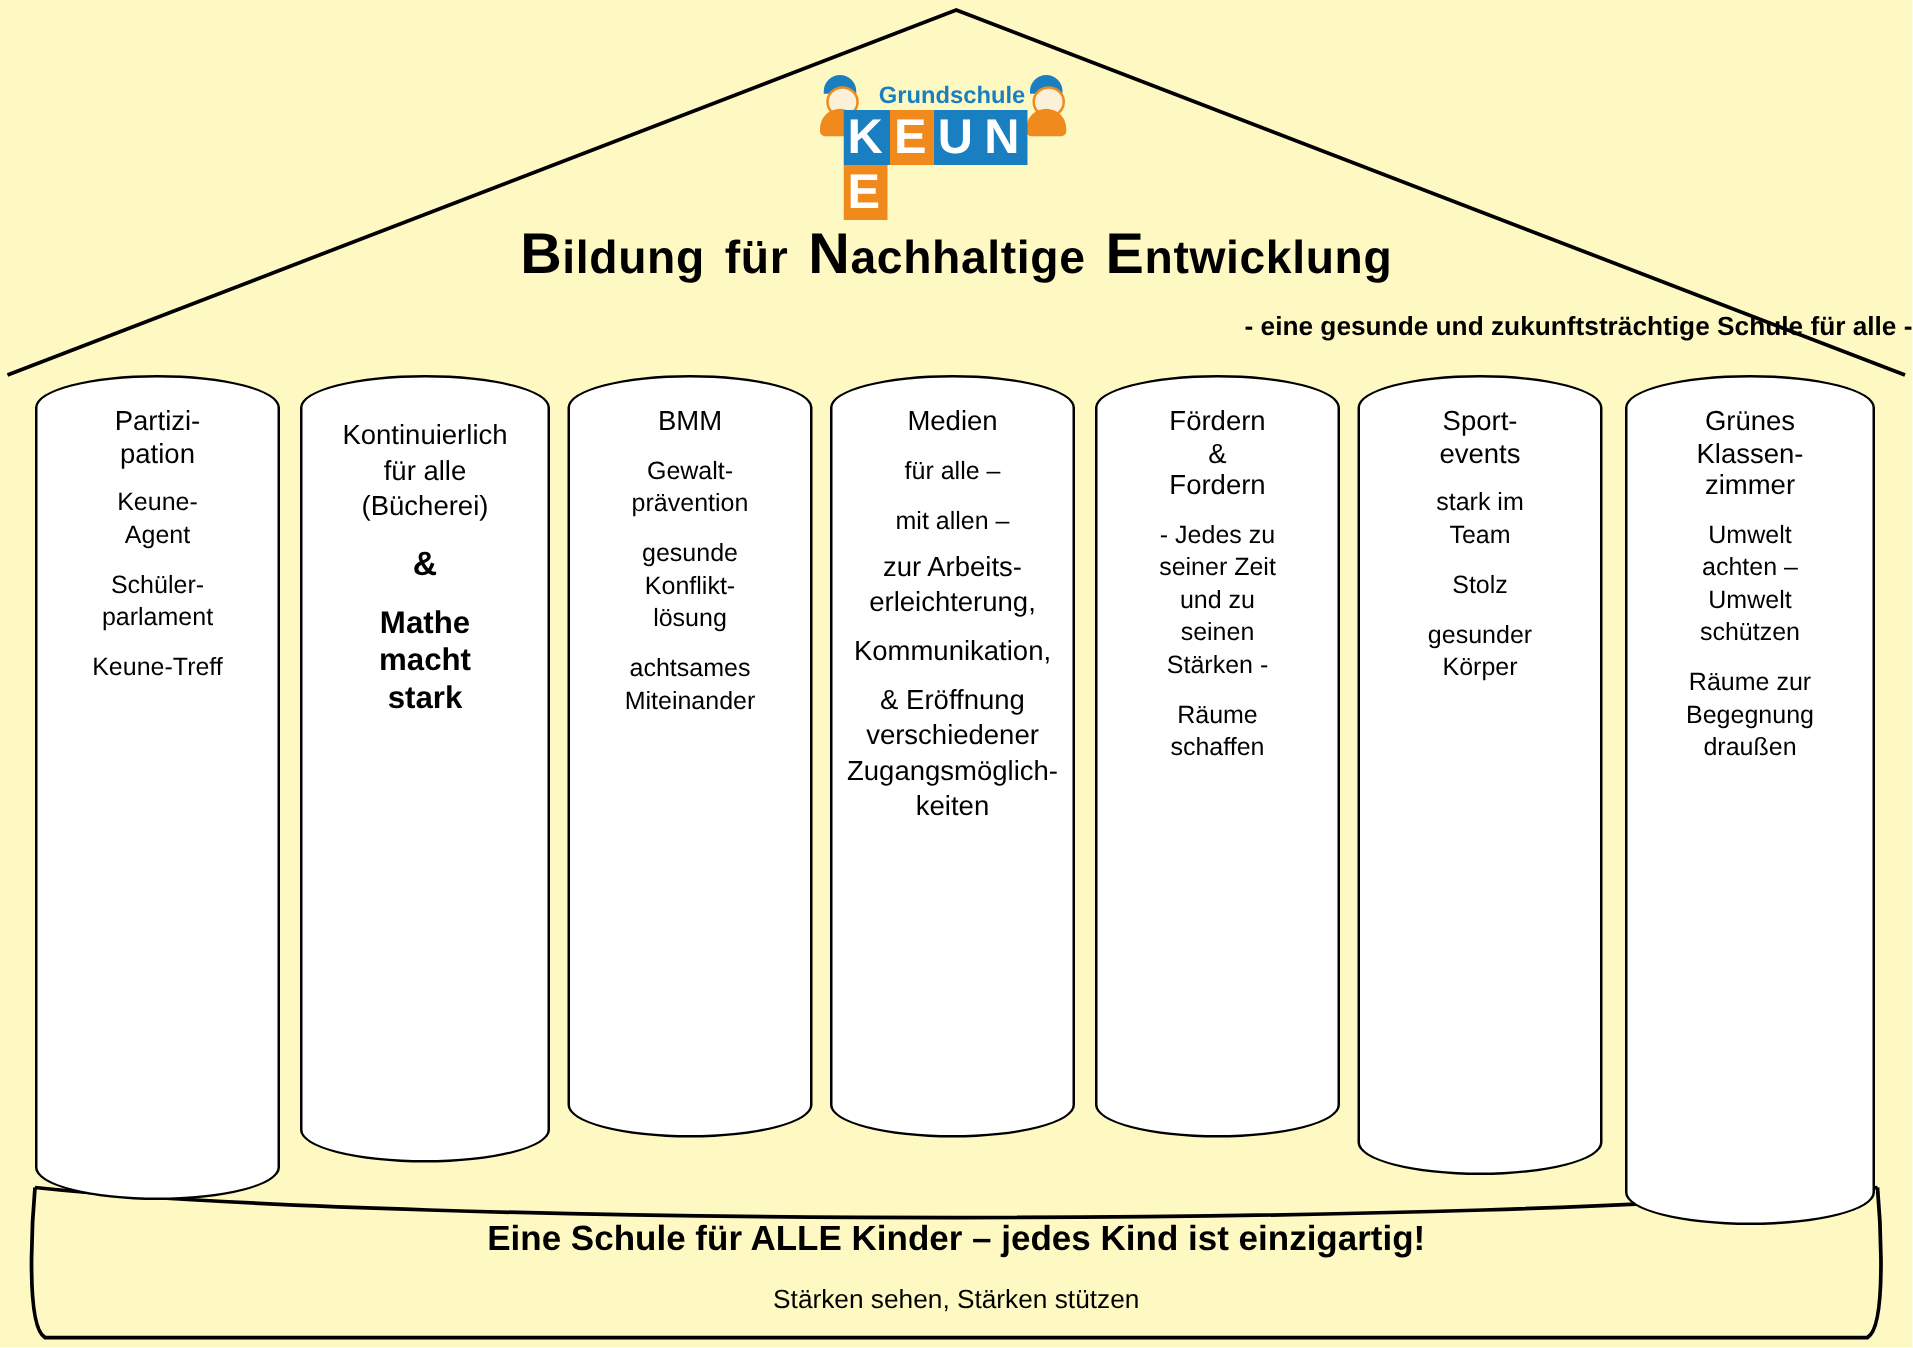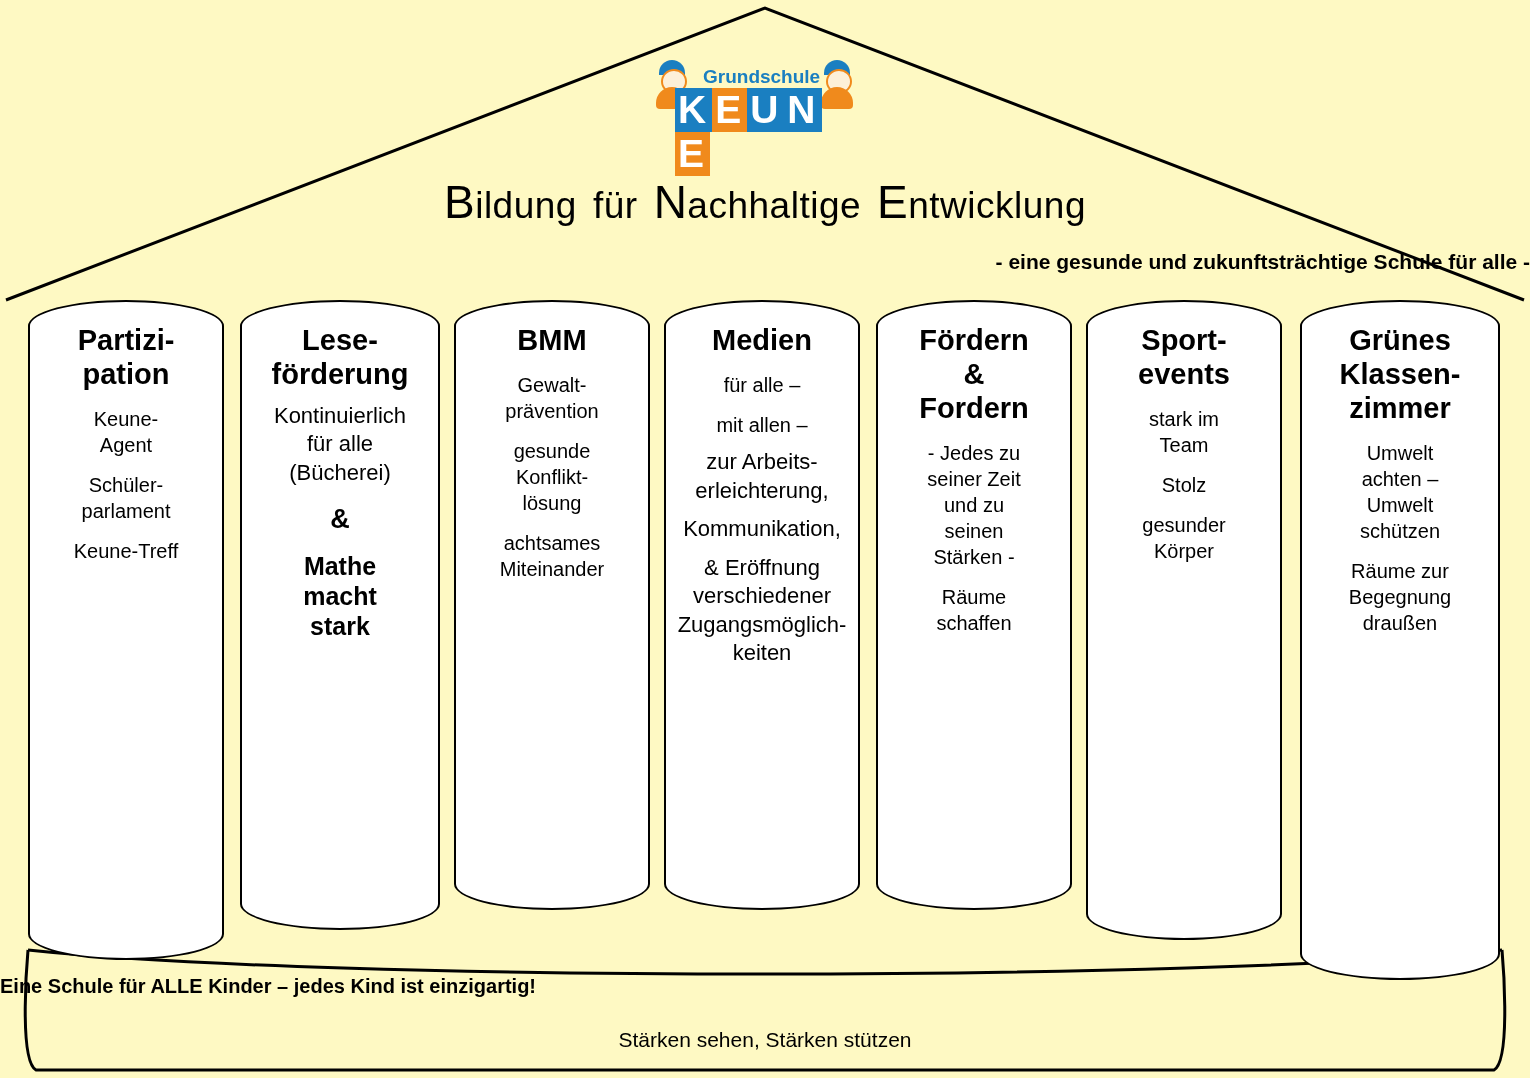--- a/index.html
+++ b/index.html
@@ -83,21 +83,21 @@
     width: 32px; height: 22px;
     border-radius: 16px 16px 4px 4px;
   }
 
   #title-main {
     position: absolute;
     left: 0;
     top: 175px;
     width: 1530px;
     text-align: center;
-    font-weight: normal;
+    font-weight: bold;
     font-size: 37px;
     letter-spacing: 0.5px;
   }
   #title-main .cap { font-size: 46px; }
   #title-main .gap { display: inline-block; width: 16px; }
   #title-sub {
     position: absolute;
     left: 0;
     top: 250px;
     width: 1530px;
@@ -112,23 +112,23 @@
     left: 0;
     top: 940px;
     width: 1530px;
     height: 138px;
   }
   #base-line1 {
     position: absolute;
     left: 0;
     top: 975px;
     width: 1530px;
-    text-align: left;
-    font-weight: bold;
-    font-size: 20px;
+    text-align: center;
+    font-weight: bold;
+    font-size: 28px;
   }
   #base-line2 {
     position: absolute;
     left: 0;
     top: 1028px;
     width: 1530px;
     text-align: center;
     font-size: 21px;
   }
 
@@ -146,22 +146,22 @@
     border: 2px solid #000000;
     border-radius: 50% / 26px;
     background: #ffffff;
     text-align: center;
     overflow: hidden;
   }
   .pillar-inner {
     padding: 22px 6px 10px 6px;
   }
   .p-head {
-    font-weight: bold;
-    font-size: 29px;
+    font-weight: normal;
+    font-size: 22px;
     line-height: 1.17;
     margin-bottom: 6px;
   }
   .p-line {
     font-size: 20px;
     line-height: 1.3;
     margin-top: 14px;
   }
   .p-line.small {
     font-size: 22px;
@@ -220,21 +220,20 @@
       <div class="pillar" style="left: 28px; top: 300px; width: 196px; height: 660px;">
         <div class="pillar-inner">
           <div class="p-head">Partizi-<br>pation</div>
           <div class="p-line">Keune-<br>Agent</div>
           <div class="p-line">Schüler-<br>parlament</div>
           <div class="p-line">Keune-Treff</div>
         </div>
       </div>
       <div class="pillar" style="left: 240px; top: 300px; width: 200px; height: 630px;">
         <div class="pillar-inner">
-          <div class="p-head">Lese-<br>förderung</div>
           <div class="p-line small">Kontinuierlich<br>für alle<br>(Bücherei)</div>
           <div class="p-line amp">&amp;</div>
           <div class="p-line bold-big">Mathe<br>macht<br>stark</div>
         </div>
       </div>
       <div class="pillar" style="left: 454px; top: 300px; width: 196px; height: 610px;">
         <div class="pillar-inner">
           <div class="p-head">BMM</div>
           <div class="p-line">Gewalt-<br>prävention</div>
           <div class="p-line">gesunde<br>Konflikt-<br>lösung</div>

